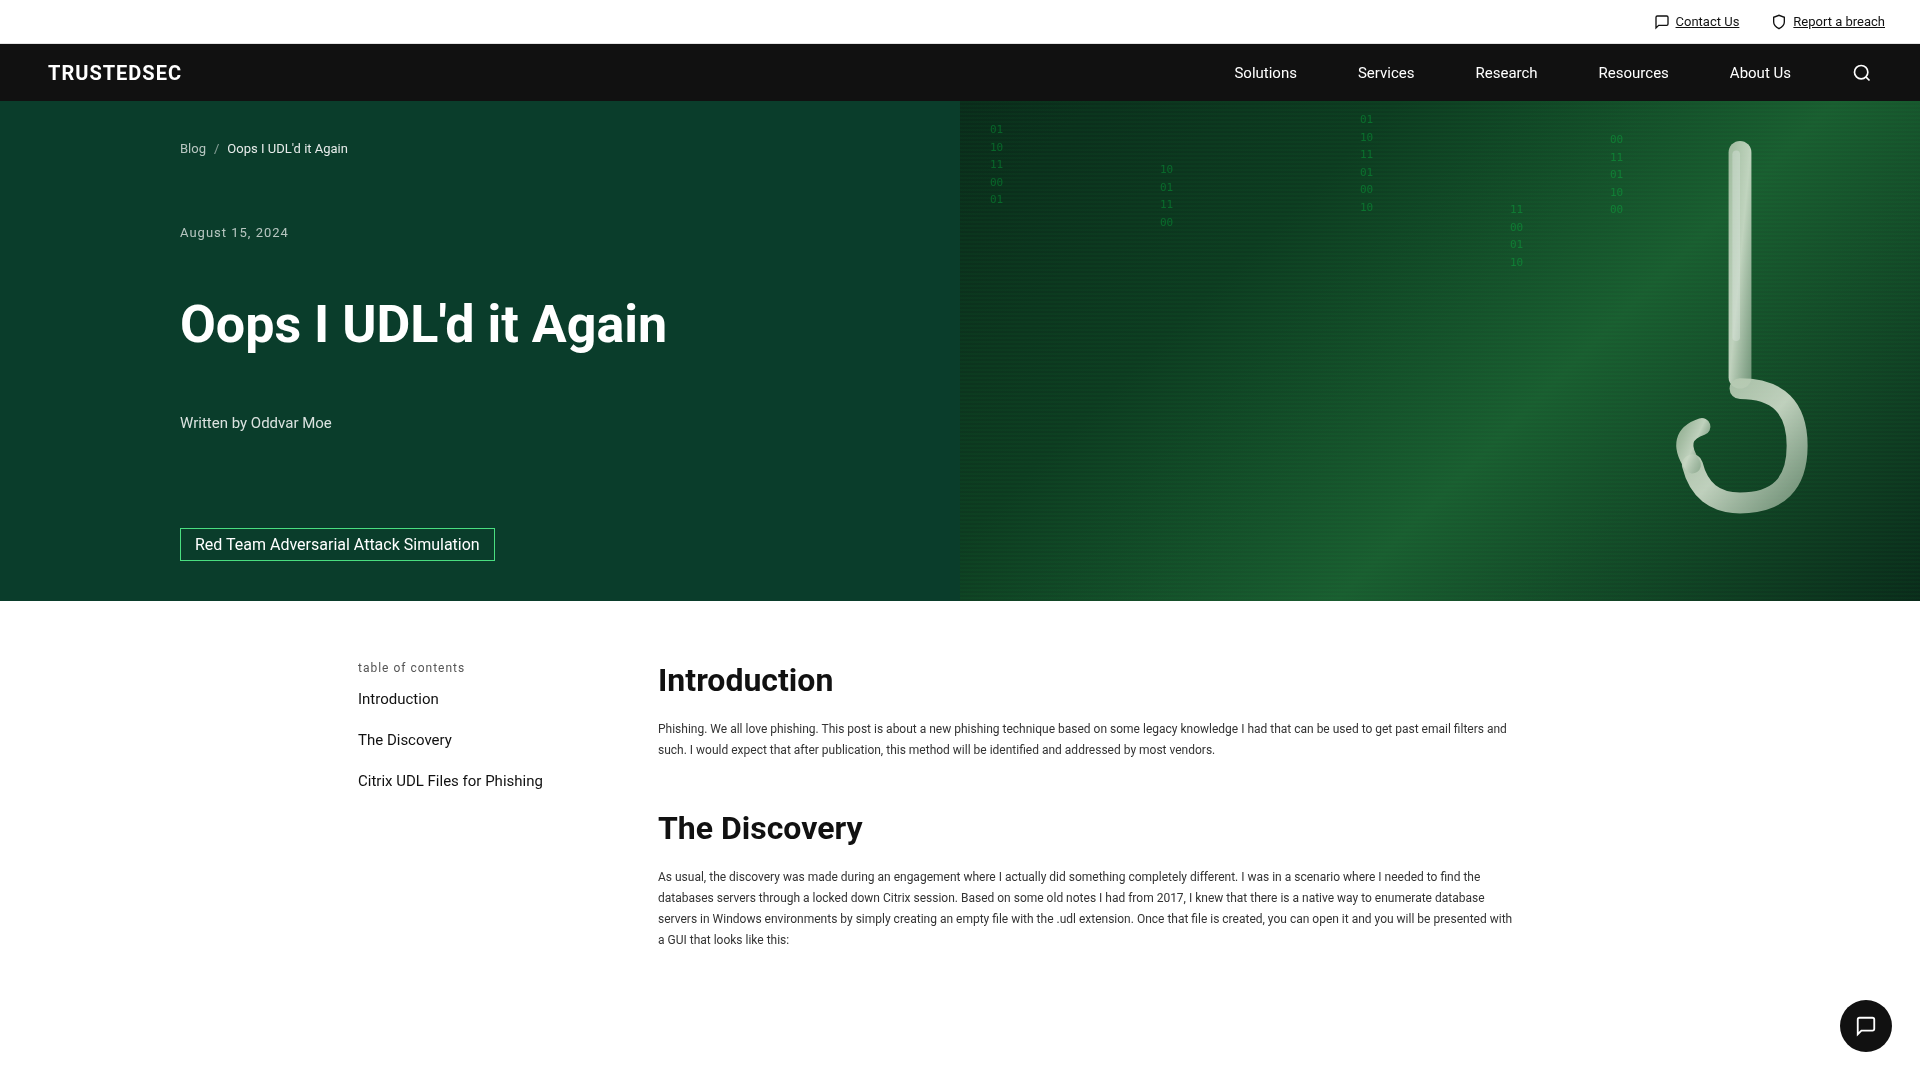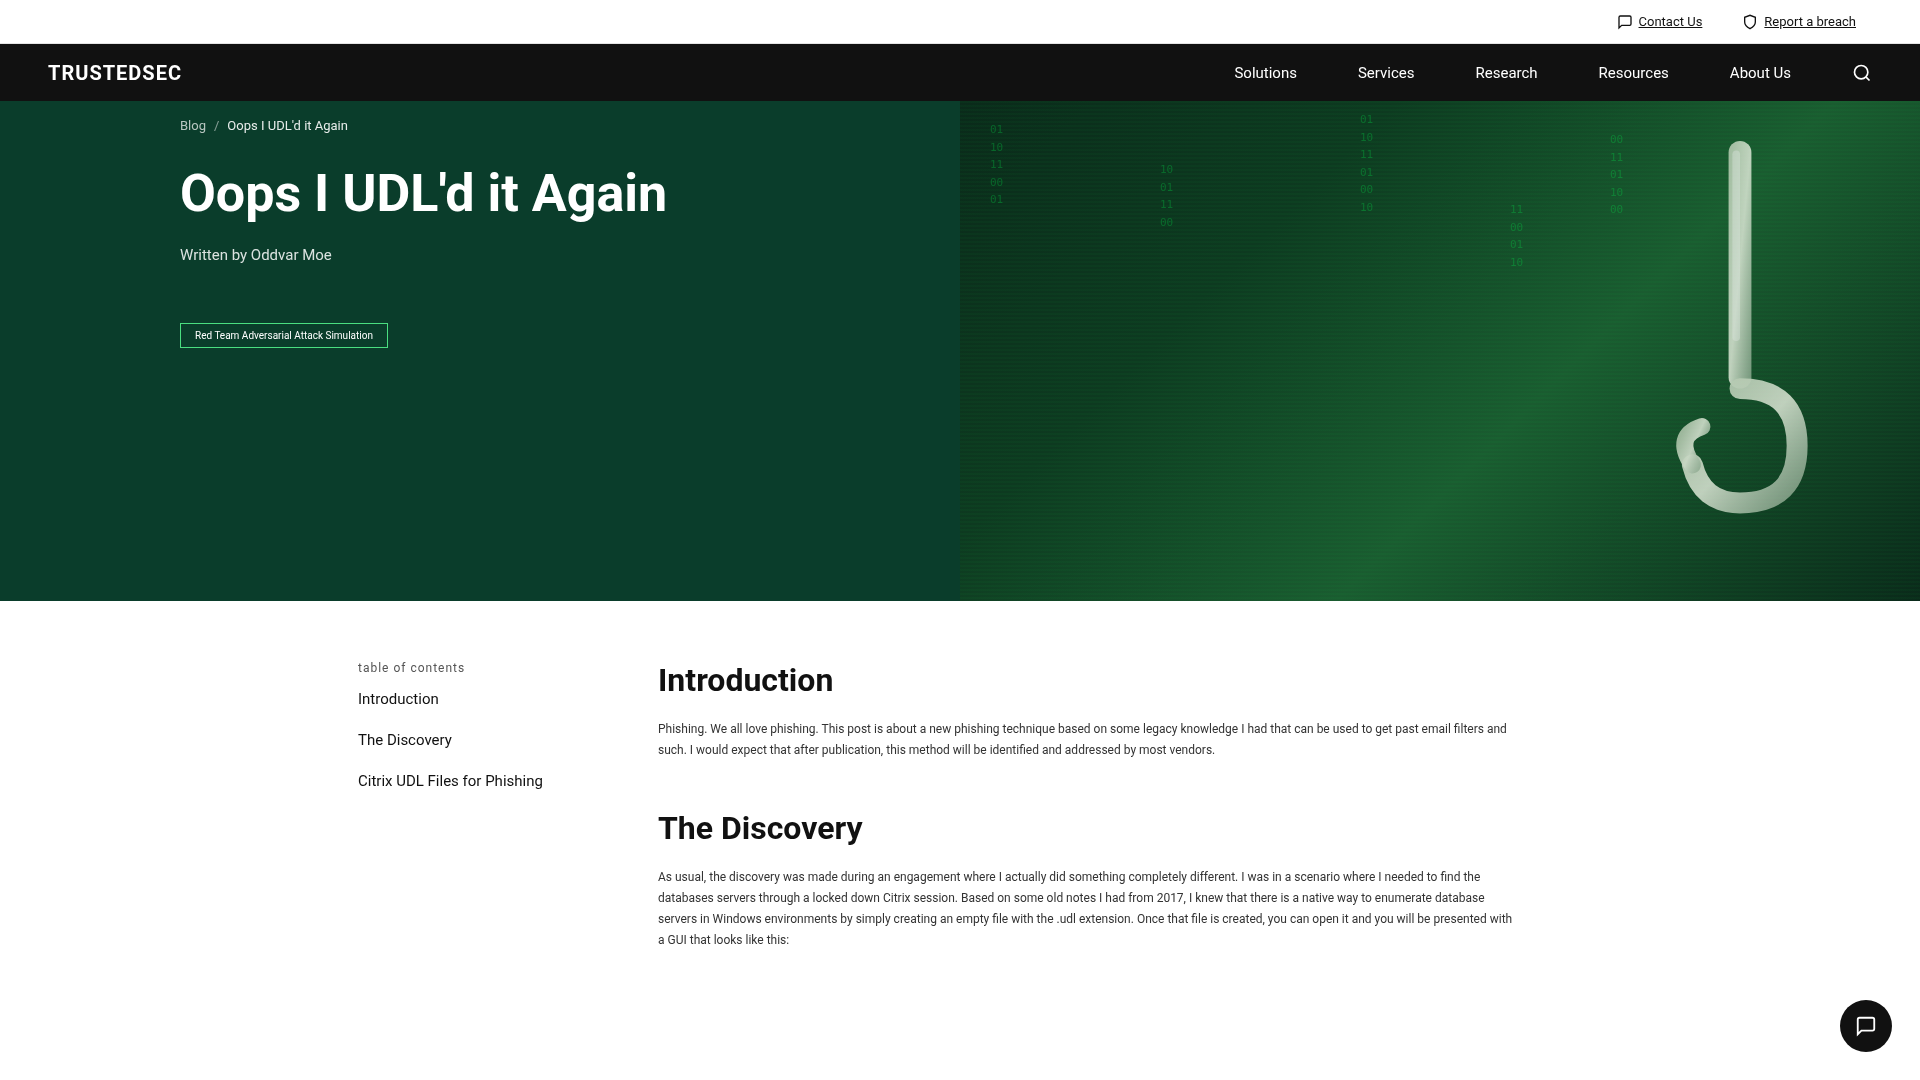--- a/index.html
+++ b/index.html
@@ -11,24 +11,24 @@
       min-height: 1080px;
       overflow-x: hidden;
     }
 
     
     .utility-bar {
       background: #fff;
       display: flex;
       justify-content: flex-end;
       align-items: center;
-      padding: 0 64px;
+      padding: 0 35px;
       height: 44px;
       border-bottom: 1px solid #e5e5e5;
-      gap: 40px;
+      gap: 32px;
     }
     .utility-link {
       display: flex;
       align-items: center;
       gap: 6px;
       font-size: 13px;
       color: #111;
       text-decoration: underline;
       cursor: pointer;
     }
@@ -74,22 +74,22 @@
       width: 100%;
       height: 500px;
       display: flex;
       overflow: hidden;
     }
     .hero-content {
       background: #0a3d2b;
       width: 50%;
       display: flex;
       flex-direction: column;
-      justify-content: flex-start;
-      padding: 17px 60px 40px 180px;
+      justify-content: space-between;
+      padding: 40px 60px 40px 180px;
       flex-shrink: 0;
     }
     .hero-image-side {
       width: 50%;
       position: relative;
       overflow: hidden;
       flex-shrink: 0;
     }
     
     .hero-image-side {
@@ -144,21 +144,21 @@
     }
     .hero-author {
       font-size: 15px;
       color: rgba(255,255,255,0.85);
       margin-bottom: 59px;
     }
     .hero-tag {
       display: inline-block;
       border: 1.5px solid #4ade80;
       color: #fff;
-      font-size: 10px;
+      font-size: 16px;
       padding: 6px 14px;
       cursor: pointer;
       white-space: nowrap;
       width: fit-content;
     }
 
     
     .content-area {
       display: flex;
       max-width: 1300px;
@@ -261,20 +261,21 @@
   </div>
 </nav>
 
 <section class="hero">
   <div class="hero-content">
     <div class="breadcrumb">
       <span class="breadcrumb-item">Blog</span>
       <span class="breadcrumb-sep">/</span>
       <span class="breadcrumb-current">Oops I UDL'd it Again</span>
     </div>
+    <div class="hero-date">August 15, 2024</div>
     <h1 class="hero-title">Oops I UDL'd it Again</h1>
     <p class="hero-author">
       <span>Written by </span><span>Oddvar Moe</span>
     </p>
     <span class="hero-tag">Red Team Adversarial Attack Simulation</span>
   </div>
   <div class="hero-image-side">
     <div class="matrix-overlay"></div>
 
     <svg class="hook-shape" viewBox="0 0 200 420" xmlns="http://www.w3.org/2000/svg">

